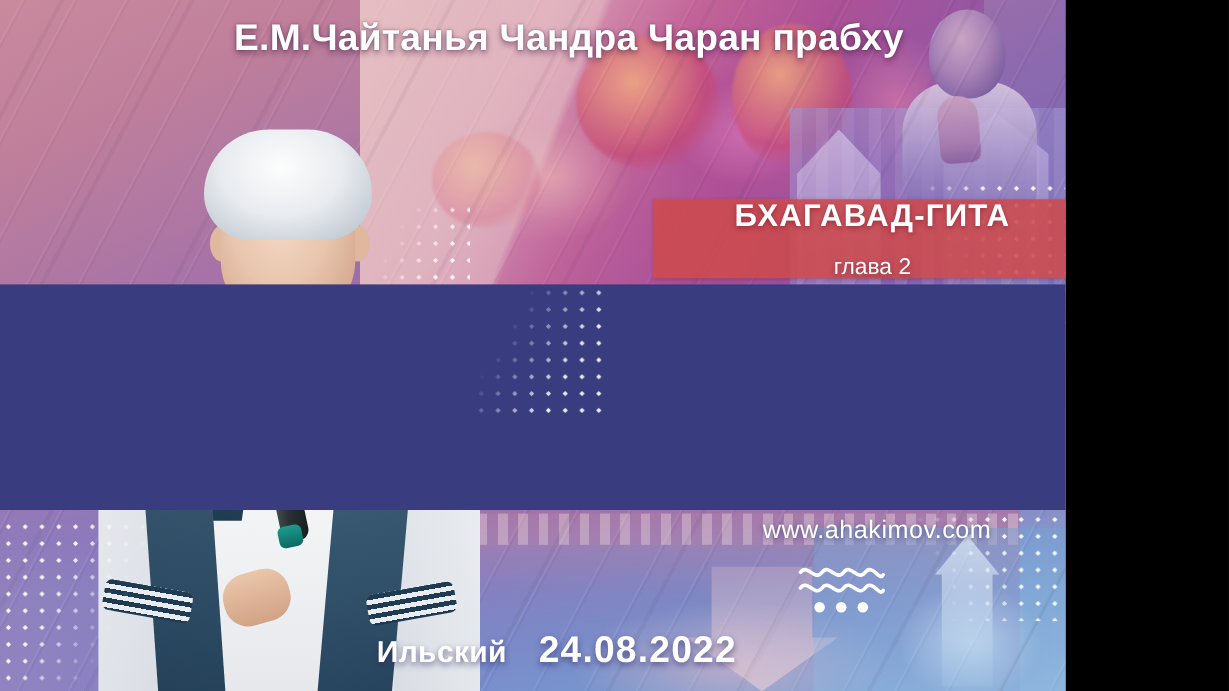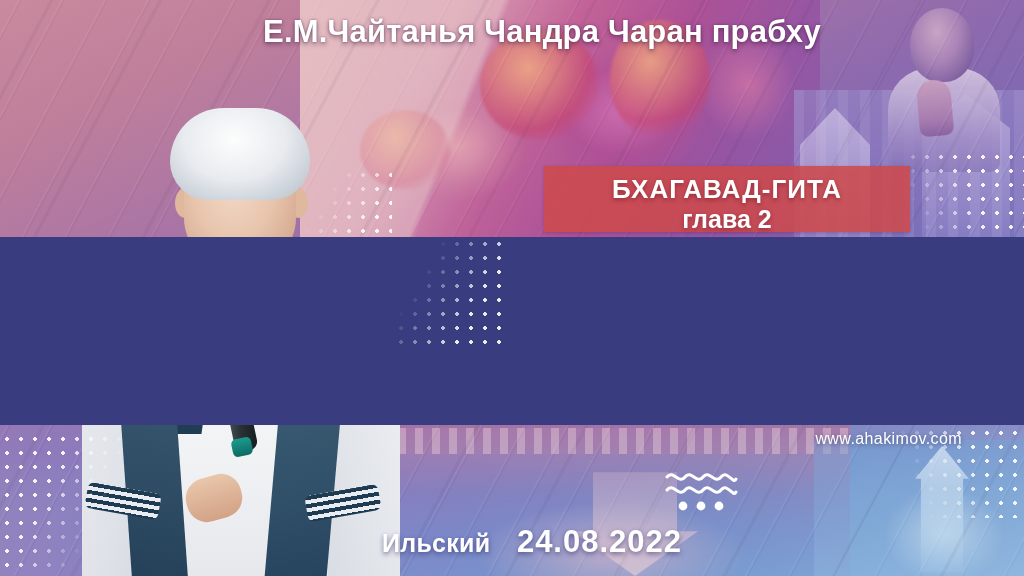--- a/index.html
+++ b/index.html
@@ -1,20 +1,20 @@
 <!DOCTYPE html>
 <html><head>
 <meta charset="utf-8">
 <style>
   html,body{margin:0;padding:0;background:#000;}
   body{font-family:"Liberation Sans","DejaVu Sans",sans-serif;}
 
   #stage{
     position:relative;
-    width:1024px;height:576px;
+    width:888px;height:576px;
     overflow:hidden;
     background:#ec4899;
   }
 
   
 
   
   .bg-base{
     position:absolute;inset:0;
     background:
@@ -221,29 +221,29 @@
     color:#fff;
     font-size:31px;font-weight:700;letter-spacing:.2px;
     text-shadow:0 2px 5px rgba(60,20,60,.55), 0 0 2px rgba(80,30,70,.5);
     padding-left:60px;
     white-space:nowrap;
   }
 
   .red-banner{
     position:absolute;left:544px;top:166px;width:366px;height:66px;
     background:rgba(205,74,76,.88);
-    display:flex;flex-direction:column;align-items:center;justify-content:flex-end;
+    display:flex;flex-direction:column;align-items:center;justify-content:space-between;
     box-shadow:0 1px 3px rgba(90,20,30,.25);
   }
   .red-banner .bg-title{
     color:#fff;font-size:26px;font-weight:700;letter-spacing:1px;line-height:1;
     text-shadow:0 2px 4px rgba(110,20,30,.55);
   }
   .red-banner .bg-chapter{
-    color:#fff;font-size:25px;font-weight:700;margin-top:5px;line-height:1;
+    color:#fff;font-size:19px;font-weight:400;margin-top:5px;line-height:1;
     text-shadow:0 2px 4px rgba(110,20,30,.5);
   }
 
   .navy-panel{
     position:absolute;left:0;right:0;top:237px;height:188px;
     background:#3a3c80;
     overflow:hidden;
   }
   .navy-panel .np-dots{
     position:absolute;left:394px;top:0;width:110px;height:112px;
@@ -255,21 +255,21 @@
   .main-title{
     position:absolute;left:0;right:0;top:278px;text-align:center;
     padding-left:48px;
     color:#fff;font-size:52px;font-weight:700;letter-spacing:0px;
     white-space:nowrap;
     text-shadow:0 2px 4px rgba(10,10,45,.5);
   }
 
   .site-url{
     position:absolute;right:62px;top:430px;
-    color:#fff;font-size:16px;font-weight:400;letter-spacing:.4px;
+    color:#fff;font-size:21px;font-weight:400;letter-spacing:.4px;
     text-shadow:0 1px 4px rgba(40,40,90,.6);
   }
 
   .wave-logo{
     position:absolute;left:664px;top:468px;width:74px;height:44px;
   }
 
   .footer-line{
     position:absolute;left:0;right:0;top:524px;text-align:center;
     padding-left:40px;

